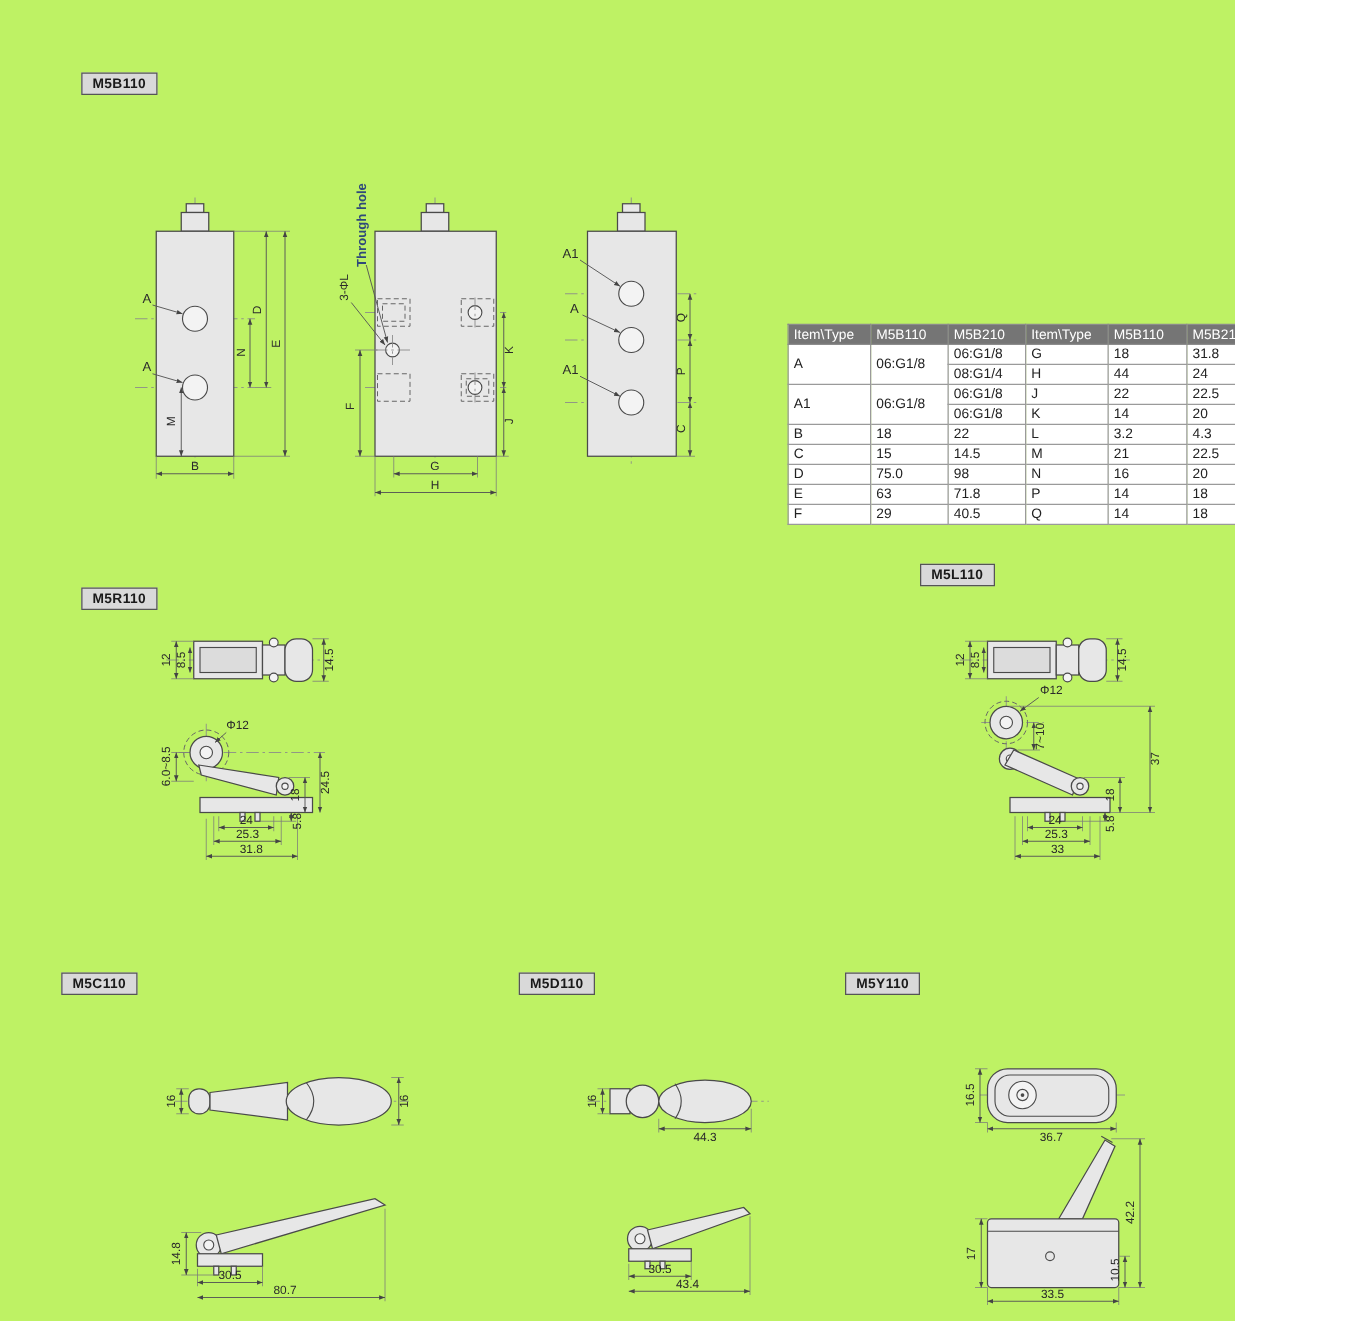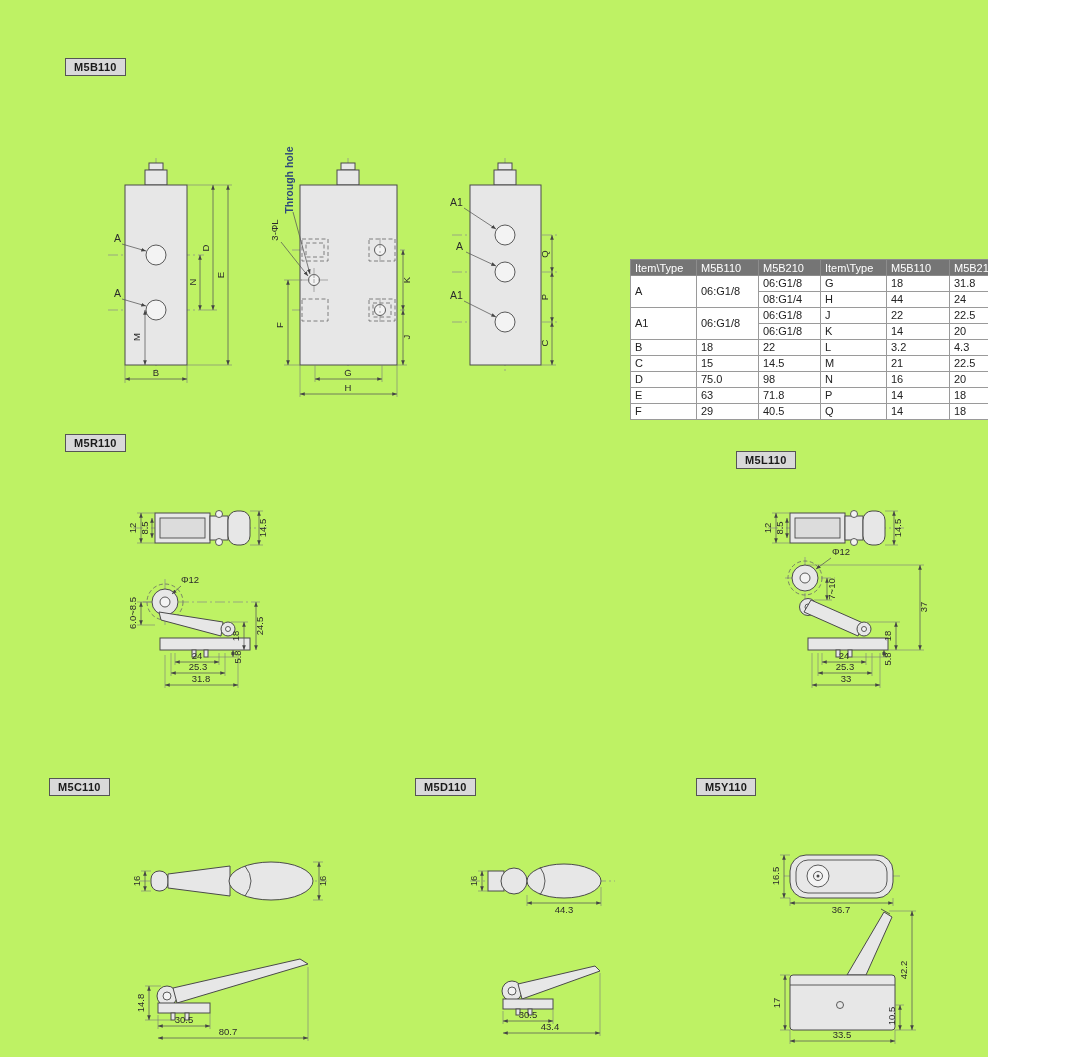--- a/index.html
+++ b/index.html
@@ -27,25 +27,25 @@
                   padding:0 4px; border:1px solid #8c8c8c; height:16px; }
   .dim-table td { background:#fff; text-align:left; padding:0 4px; border:1px solid #9a9a9a;
                   height:16px; line-height:15px; }
 </style>
 </head>
 <body>
 
 <div class="page">
 
   <div class="model-label" style="left:65px;top:58px">M5B110</div>
-  <div class="model-label" style="left:65px;top:434px">M5R110</div>
+  <div class="model-label" style="left:65px;top:470px">M5R110</div>
   <div class="model-label" style="left:736px;top:451px">M5L110</div>
   <div class="model-label" style="left:49px;top:778px">M5C110</div>
   <div class="model-label" style="left:415px;top:778px">M5D110</div>
-  <div class="model-label" style="left:696px;top:778px">M5Y110</div>
+  <div class="model-label" style="left:676px;top:778px">M5Y110</div>
 
   <svg class="abs" style="left:100px;top:130px" width="470" height="290">
     <defs>
       <marker id="ar1" viewBox="0 0 10 10" refX="9" refY="5" markerWidth="7" markerHeight="7" orient="auto-start-reverse">
         <path d="M0,1.5 L9,5 L0,8.5 Z" fill="#444"></path>
       </marker>
     </defs>
 
     <g>
       <line class="cl" x1="56" y1="28" x2="56" y2="243"></line>

